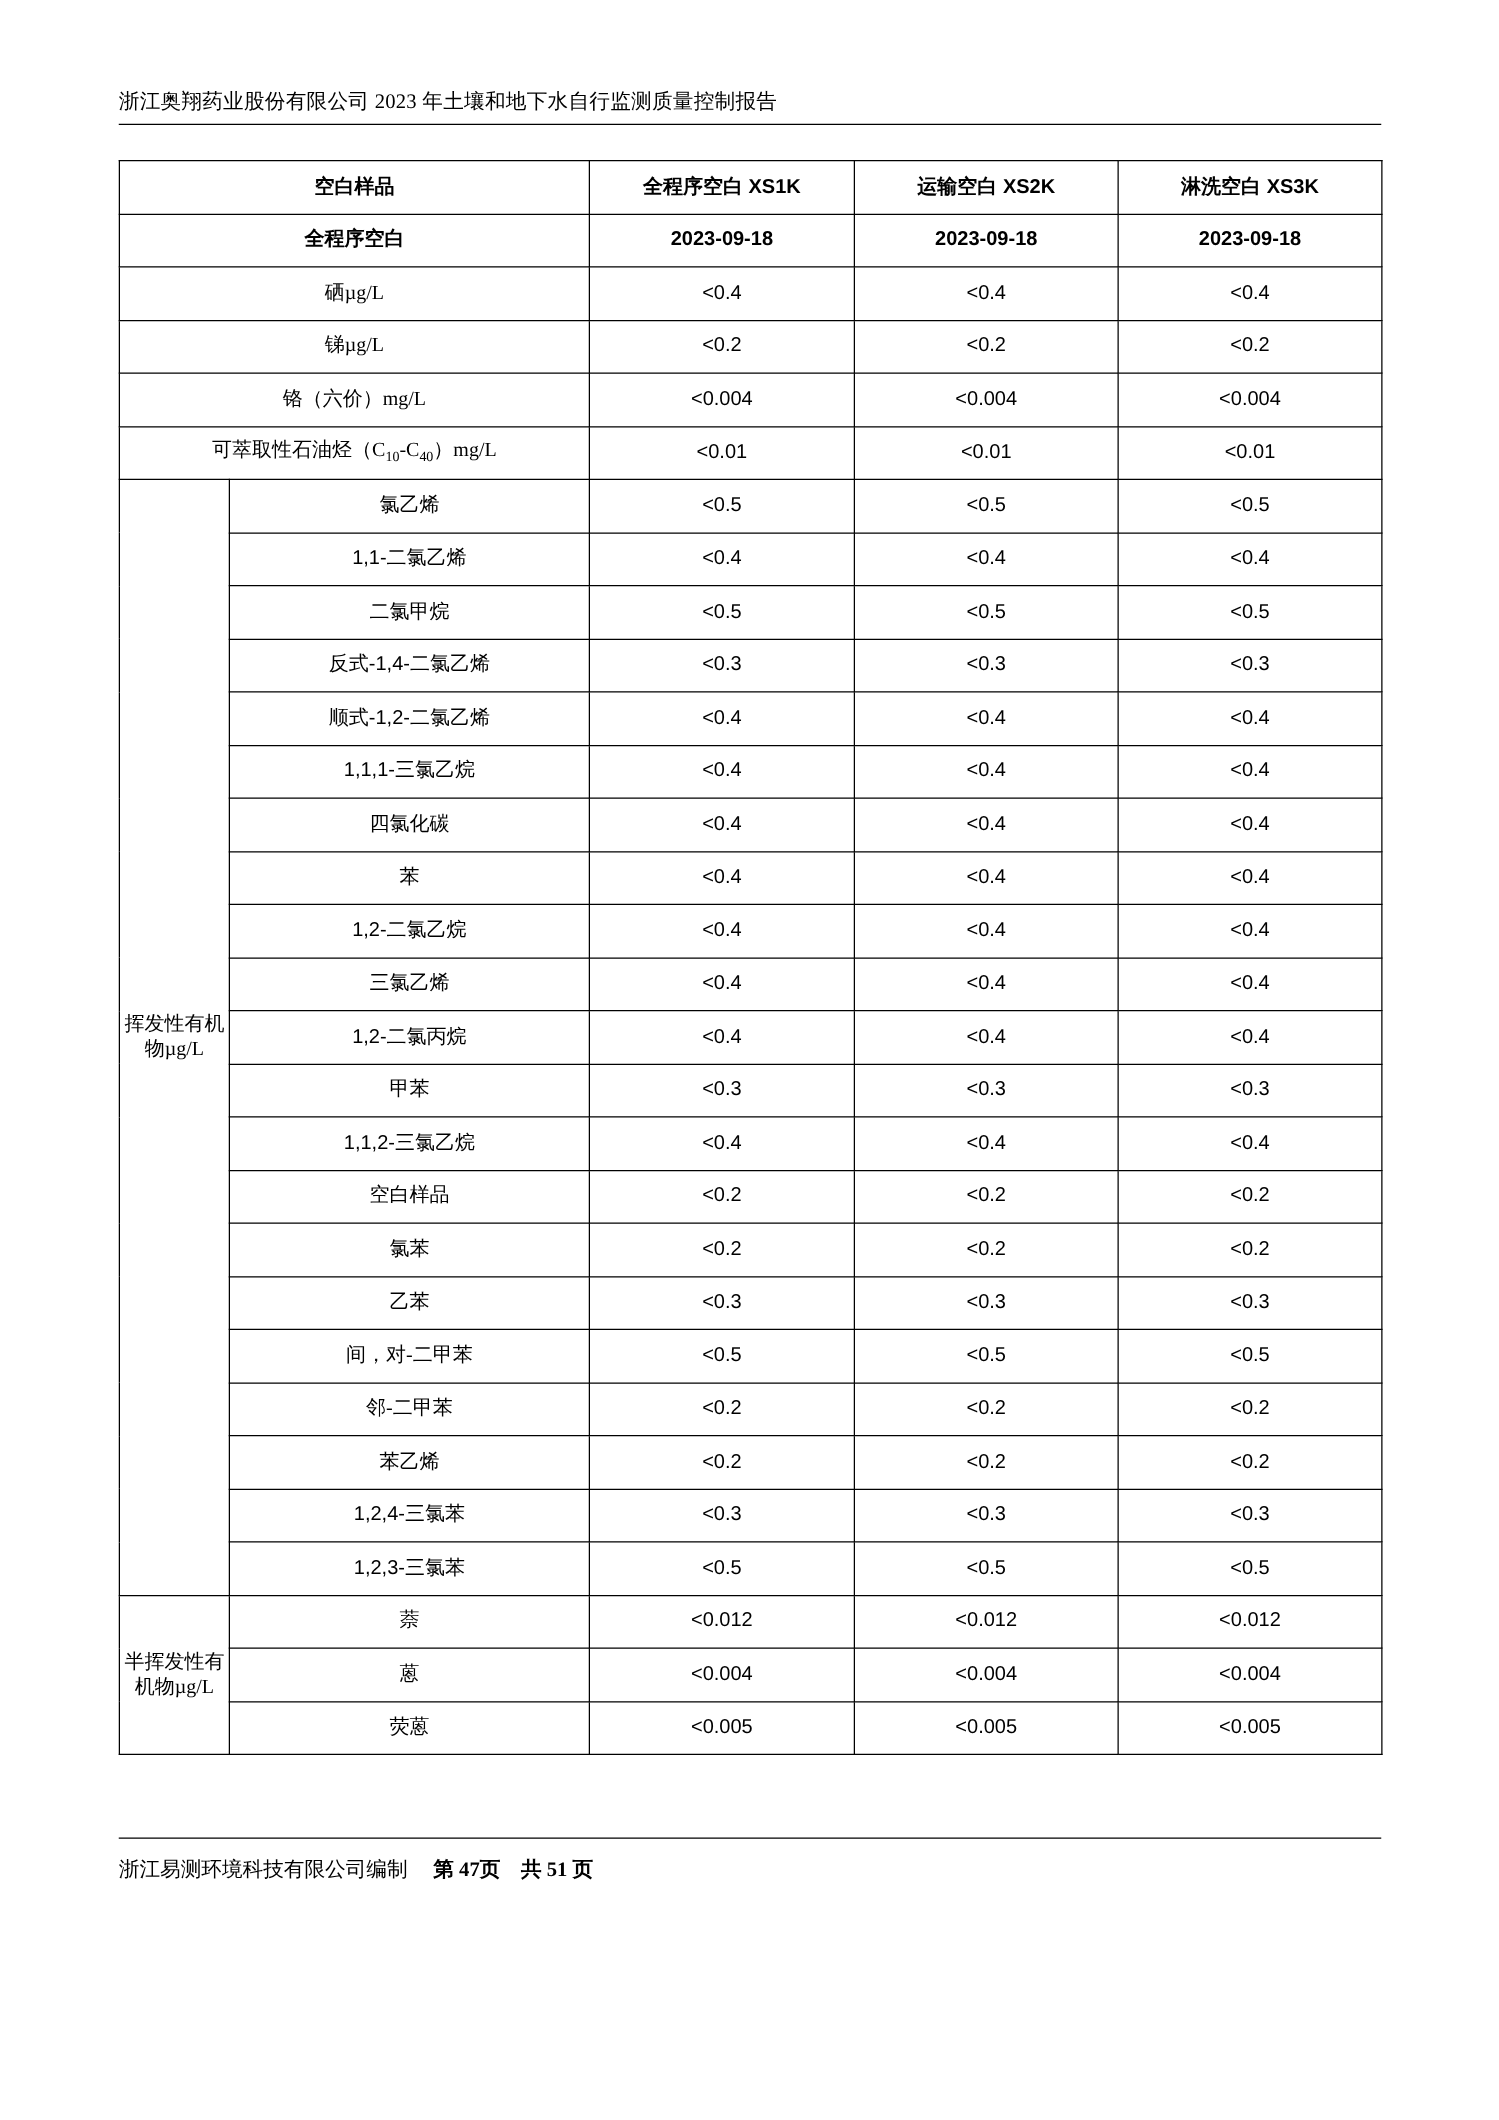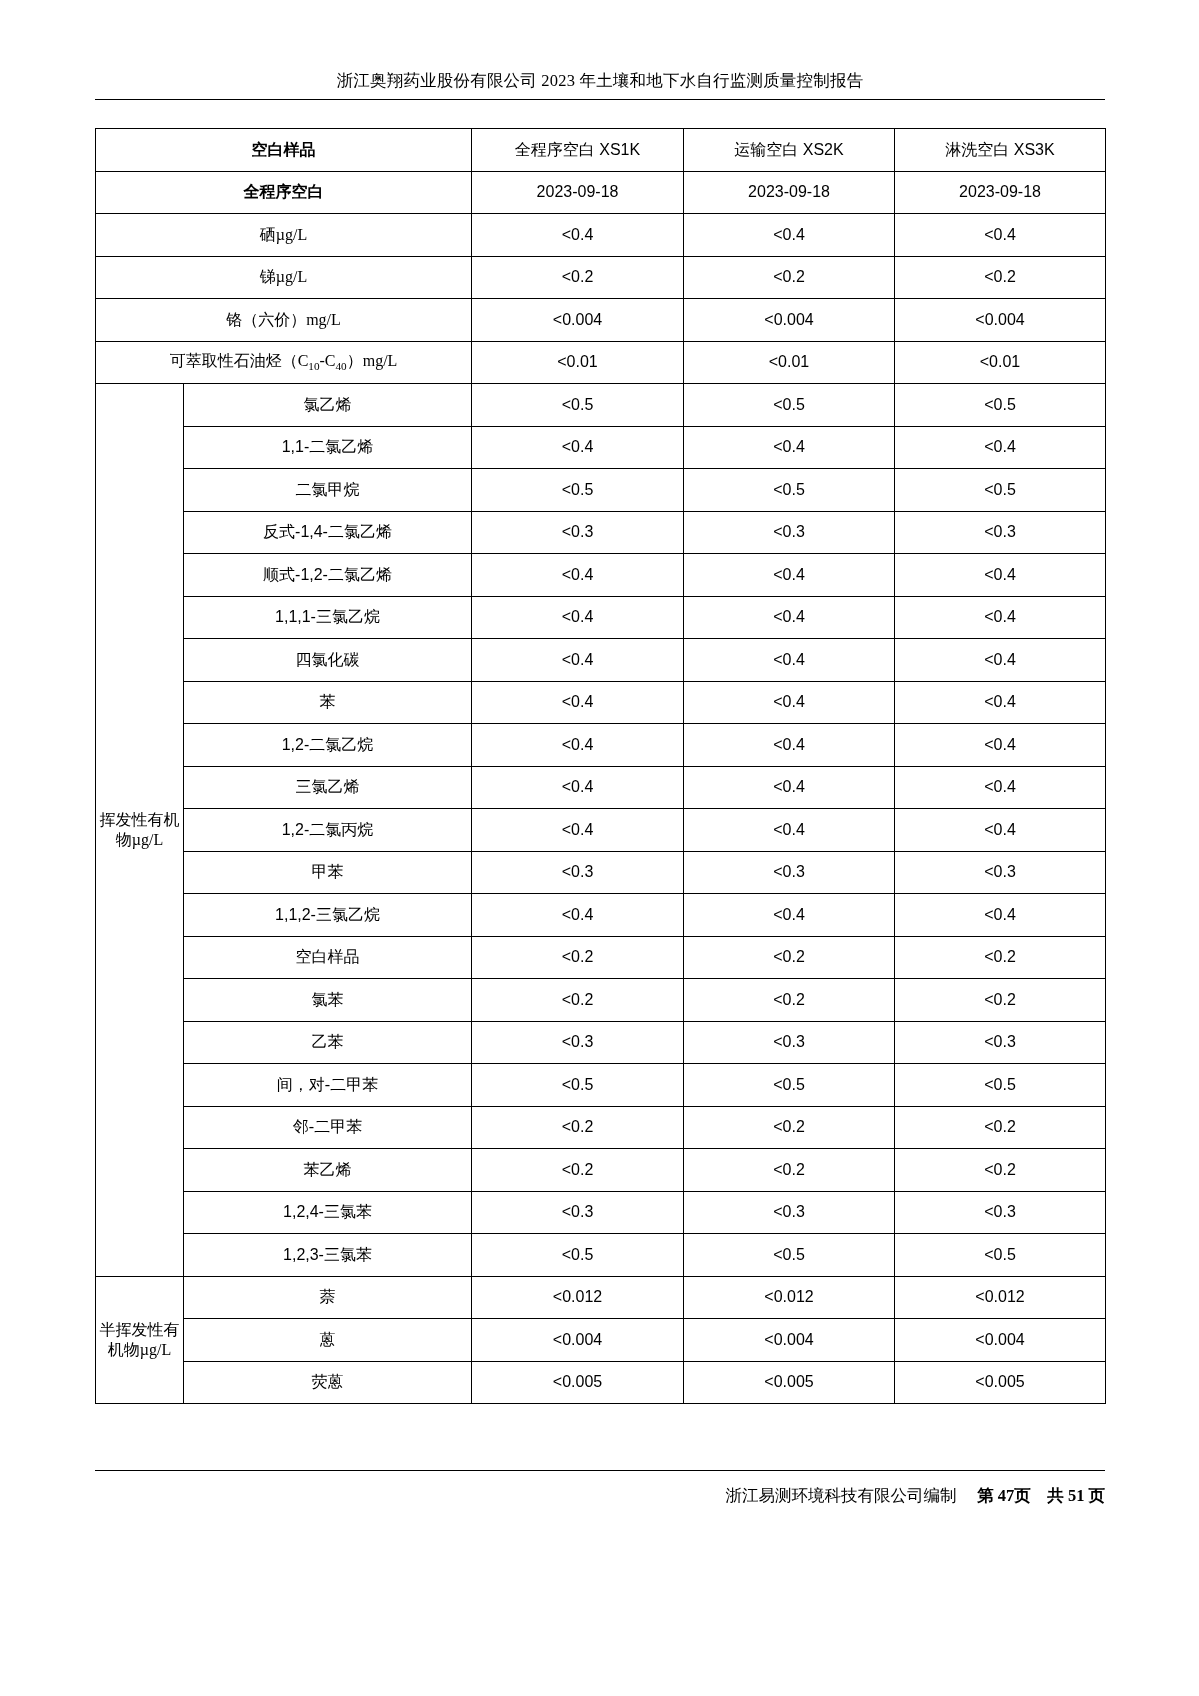--- a/index.html
+++ b/index.html
@@ -19,39 +19,39 @@
     height: 1696px;
     box-sizing: border-box;
     padding: 0;
     position: relative;
   }
   .header {
     position: absolute;
     left: 95px;
     top: 70px;
     width: 1010px;
-    text-align: center;
+    text-align: left;
     font-size: 16.5px;
     font-family: "Liberation Serif", serif;
     letter-spacing: 0.2px;
   }
   .header-rule {
     position: absolute;
     left: 95px;
     top: 99px;
     width: 1010px;
     height: 1px;
     background: #000000;
   }
   .footer {
     position: absolute;
     left: 95px;
     top: 1485px;
     width: 1010px;
-    text-align: right;
+    text-align: left;
     font-size: 16.5px;
   }
   .footer-rule {
     position: absolute;
     left: 95px;
     top: 1470px;
     width: 1010px;
     height: 1px;
     background: #000000;
   }
@@ -69,21 +69,21 @@
   table.main td {
     border: 1px solid #000000;
     text-align: center;
     vertical-align: middle;
     font-size: 16px;
     padding: 0;
     height: 41.5px;
     line-height: 1.25;
   }
   td.head {
-    font-weight: normal;
+    font-weight: bold;
     font-family: "Liberation Sans", sans-serif;
     font-size: 16px;
   }
   td.headcn {
     font-weight: bold;
     font-family: "Liberation Serif", serif;
     font-size: 17px;
   }
   td.grp {
     font-size: 16.5px;

